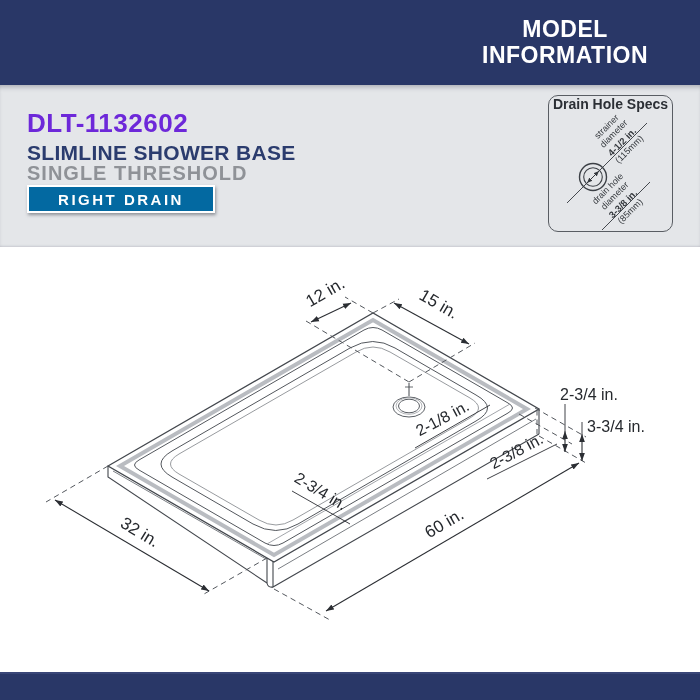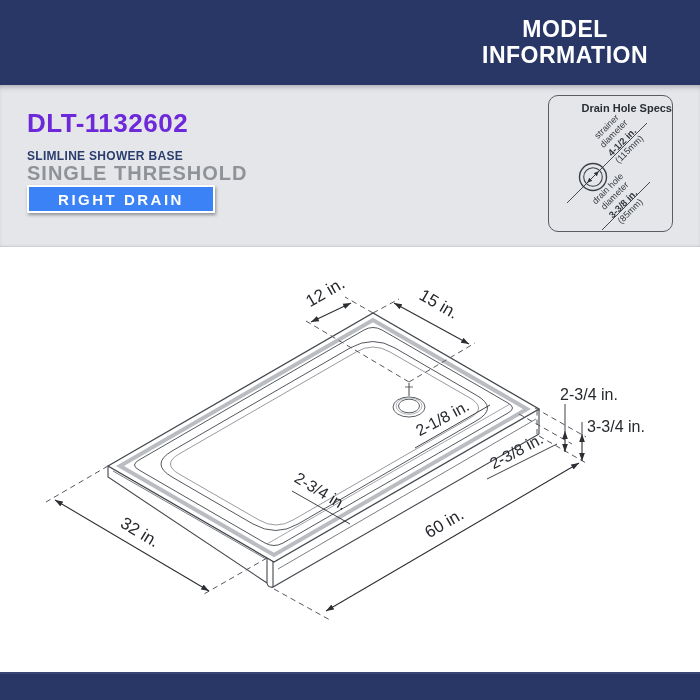--- a/index.html
+++ b/index.html
@@ -11,32 +11,32 @@
               box-shadow:0 3px 4px rgba(40,45,60,.35);text-align:center;}
   .header-title{position:absolute;left:482px;top:16px;color:#fff;font-weight:bold;
                 font-size:23px;line-height:1.13;letter-spacing:.5px;}
 
   
   .info-panel{position:absolute;left:0;top:85px;width:700px;height:162px;background:#e4e6e9;
               box-shadow:inset 0 5px 5px -3px rgba(60,65,80,.35), inset 0 -2px 2px -1px rgba(120,125,135,.25);}
   .model-number{position:absolute;left:27px;top:23px;color:#6d28d9;font-weight:bold;
                 font-size:26px;letter-spacing:.5px;}
   .product-name{position:absolute;left:27px;top:56px;color:#2b3c6e;font-weight:bold;
-                font-size:12px;letter-spacing:.3px;margin-top:8px;}
+                font-size:21px;letter-spacing:.3px;}
   .threshold-type{position:absolute;left:27px;top:77px;color:#8f9297;font-weight:bold;
                   font-size:20px;letter-spacing:1px;}
-  .drain-badge{position:absolute;left:27px;top:100px;width:184px;height:24px;background:#3b82f6;
+  .drain-badge{position:absolute;left:27px;top:100px;width:184px;height:24px;background:#0369a1;
                border:2px solid #ffffff;box-shadow:1px 2px 3px rgba(60,65,75,.5);
                display:flex;align-items:center;justify-content:center;color:#fff;
                font-weight:bold;font-size:15px;letter-spacing:2.5px;}
 
   
   .specs-box{position:absolute;left:548px;top:10px;width:123px;height:135px;
              border:1.5px solid #595d63;border-radius:10px;}
-  .specs-title{margin-top:6px;text-align:right;font-size:11px;font-weight:bold;color:#2b2f35;}
+  .specs-title{text-align:center;font-size:14px;font-weight:bold;color:#2b2f35;}
   .specs-canvas{position:absolute;left:0;top:0;width:123px;height:135px;}
   .rot-block{position:absolute;transform:translate(-50%,-50%) rotate(-45deg);
              text-align:center;font-size:9px;line-height:1.16;color:#34383d;white-space:nowrap;}
   .rot-block .val{font-weight:bold;font-size:9.5px;}
 
   
   .diagram-wrap{position:absolute;left:0;top:250px;width:700px;height:425px;}
   .dim-text{font-family:"Liberation Sans",sans-serif;fill:#26292e;}
 
   

